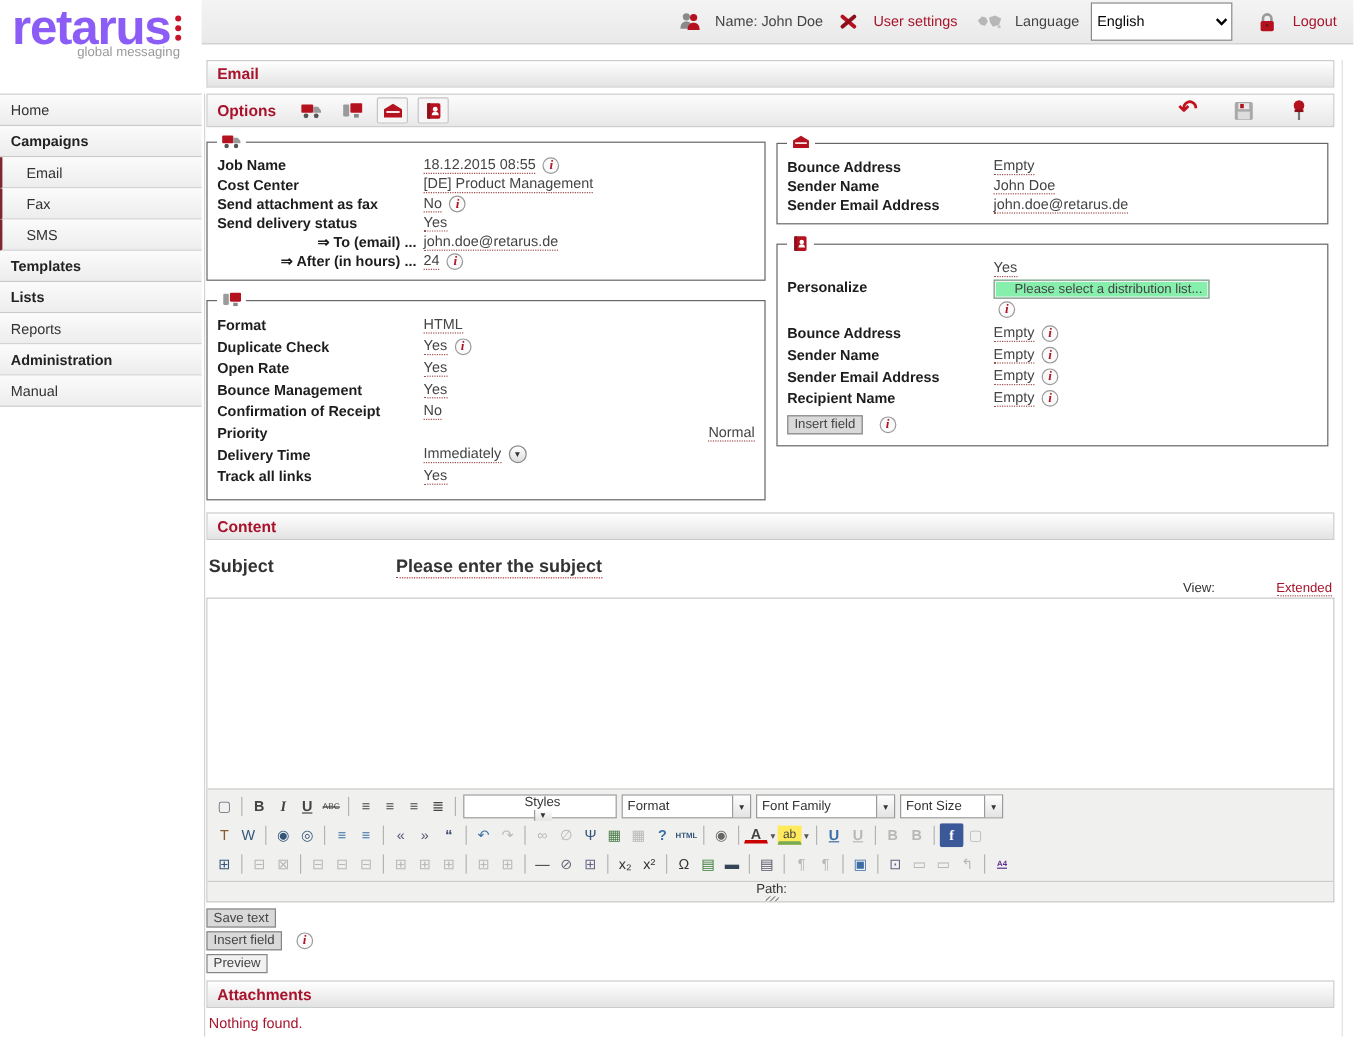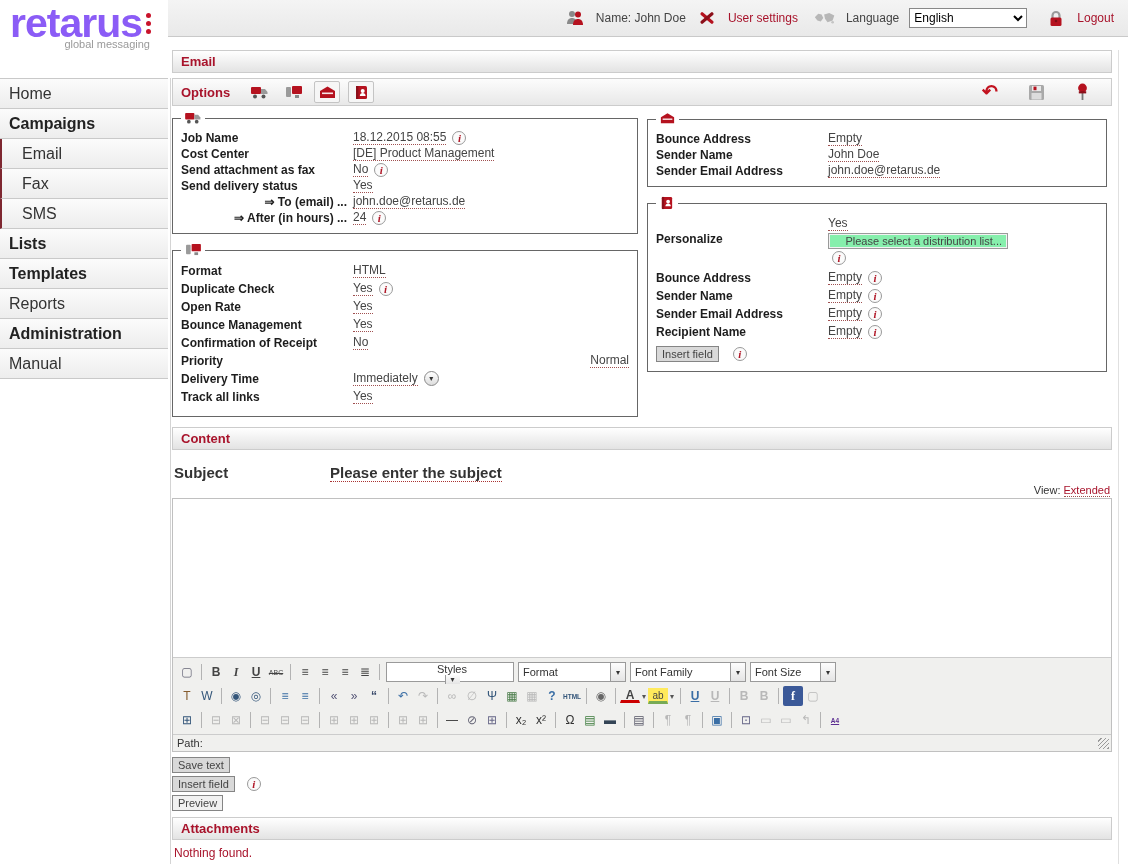--- a/index.html
+++ b/index.html
@@ -5,34 +5,34 @@
   * { margin:0; padding:0; box-sizing:border-box; }
   html,body { width:1128px; height:864px; background:#fff; font-family:"Liberation Sans", sans-serif; overflow:hidden; }
   body { position:relative; font-size:12px; color:#333; }
 
   
   .topbar { position:absolute; left:168px; top:0; width:960px; height:37px;
     background:linear-gradient(#f4f4f4,#e9e9e9); border-bottom:1px solid #c9c9c9;
     display:flex; align-items:center; justify-content:flex-end; gap:10px; padding-right:14px; }
   .topbar .txt { color:#444; font-size:12px; }
   .rlink { color:#a8132b; font-size:12px; text-decoration:none; cursor:pointer; }
-  .topbar select { width:118px; height:20px; font-size:12px; border:1px solid #888; background:#fff; }
+  .topbar select { width:118px; height:32px; font-size:12px; border:1px solid #888; background:#fff; }
   .hicon { display:inline-flex; width:22px; height:20px; align-items:center; justify-content:center; }
 
   
   .logo { position:absolute; left:10px; top:6px; width:150px; }
   .logo-row { display:flex; align-items:flex-start; }
   .logo-word { font-size:41px; font-weight:bold; color:#8b5cf6; letter-spacing:-1px; line-height:34px; }
   .logo-dots { display:flex; flex-direction:column; gap:3px; margin:7px 0 0 4px; }
   .logo-dots i { width:5px; height:5px; border-radius:50%; background:#c9132b; }
   .logo-tag { font-size:11px; color:#9a9a9a; text-align:right; margin-top:-2px; padding-right:10px; }
 
   
   .sidebar { position:absolute; left:0; top:78px; width:168px; border-top:1px solid #c9c9c9; }
-  .snav-item { padding:6px 9px 5px 9px; font-size:16px; color:#333;
+  .snav-item { padding:6px 9px 5px 9px; font-size:12px; color:#333;
     background:linear-gradient(#fbfbfb,#ededed); border-bottom:1px solid #c9c9c9; cursor:pointer; }
   .snav-item.section { font-weight:bold; color:#222; }
   .snav-item.sub { padding-left:20px; border-left:2px solid #7e2730; }
   .side-rail { position:absolute; left:170px; top:78px; width:1px; height:786px; background:#d4d4d4; }
 
   
   .main { position:absolute; left:172px; top:50px; width:940px; }
   .main-right-rail { position:absolute; left:1118px; top:50px; width:1px; height:814px; background:#e0e0e0; }
 
   .hbar { height:23px; background:linear-gradient(#ffffff,#e3e3e3); border:1px solid #ccc;
@@ -65,21 +65,21 @@
   .gbtn { display:inline-block; background:#d9d9d9; border:1px solid #858585; font-size:11px; color:#444;
     padding:1px 5px; cursor:pointer; }
   .sel-dist { width:180px; text-align:right; background:#86efac; border:1px solid #9a9a9a; box-shadow:inset 0 0 0 1px #f2f2f2; }
   .pz-stack { display:flex; flex-direction:column; gap:2px; }
 
   
   .subject-row { display:flex; align-items:baseline; margin:14px 0 2px 2px; }
   .subject-label { width:156px; font-size:15px; font-weight:bold; color:#333; }
   .subject-val { font-size:15px; font-weight:bold; color:#333; border-bottom:1px dotted #a33; cursor:pointer; }
   .view-row { text-align:right; font-size:11px; color:#333; margin:2px 2px 2px 0; }
-  .view-row a { color:#a8132b; border-bottom:1px dotted #a05050; text-decoration:none; cursor:pointer; }
+  .view-row a { color:#a8132b; border-bottom:1px dotted #a05050; text-decoration:none; cursor:pointer;margin-left:48px; }
 
   
   .editor { border:1px solid #c0c0c0; margin-top:2px; }
   .ed-canvas { height:158px; background:#fff; }
   .ed-tools { background:#f0f0ee; border-top:1px solid #ccc; padding:2px 4px; }
   .trow { display:flex; align-items:center; height:24px; }
   .ti { width:20px; height:20px; display:inline-flex; align-items:center; justify-content:center;
     font-size:12px; color:#444; cursor:pointer; border:1px solid transparent; }
   .ti.d { color:#b8b8b8; cursor:default; }
   .tsep { width:1px; height:16px; background:#b3b3b3; margin:0 4px; flex:none; }
@@ -89,21 +89,21 @@
   .tinytext { font-size:6.5px; font-weight:bold; }
   .fbk { background:#3b5998; color:#fff !important; font-weight:bold; border-radius:2px; font-family:"Liberation Serif", serif; }
   .acol { font-weight:bold; border-bottom:3px solid #c00; line-height:11px; height:14px; }
   .ahl { background:#ffea5c; border-bottom:3px solid #7a5; line-height:11px; height:16px; font-size:10px; }
   .caret { font-size:8px; color:#555; width:8px; display:inline-flex; justify-content:center; cursor:pointer; }
   .tsel { height:20px; background:#fff; border:1px solid #9a9a9a; display:inline-flex; align-items:center;
     justify-content:space-between; margin:0 2px; padding-left:4px; font-size:11px; color:#333; cursor:pointer; }
   .tsel .tsel-arrow { width:15px; height:100%; border-left:1px solid #9a9a9a; display:inline-flex;
     align-items:center; justify-content:center; font-size:8px; background:linear-gradient(#fdfdfd,#e4e4e4); }
   .ed-path { background:#f0f0ee; border-top:1px solid #ccc; height:17px; display:flex; align-items:center;
-    justify-content:space-between; padding:0 2px 0 4px; font-size:11px; color:#333; }
+    justify-content:space-between; padding:0 2px 0 4px; font-size:11px; color:#333;flex-direction:column; }
   .grip { width:11px; height:11px; cursor:nwse-resize;
     background:repeating-linear-gradient(135deg,#f0f0ee 0 2px,#9a9a9a 2px 3px); }
 
   .ed-buttons { margin-top:5px; display:flex; flex-direction:column; gap:3px; align-items:flex-start; }
   .ed-btn-row { display:flex; align-items:center; }
   .lightbtn { background:#f1f1f1; }
 
   .redtext { color:#a8132b; font-size:12px; margin:6px 0 8px 2px; }
   .mt6 { margin-top:6px; } .mt10 { margin-top:10px; }
 </style>
@@ -159,22 +159,22 @@
     </span>
   <a class="rlink">Logout</a>
 </div>
 
 <div class="sidebar" id="sidebar">
     <div class="snav-item item">Home</div>
     <div class="snav-item section">Campaigns</div>
     <div class="snav-item sub">Email</div>
     <div class="snav-item sub">Fax</div>
     <div class="snav-item sub">SMS</div>
+    <div class="snav-item section">Templates</div>
     <div class="snav-item section">Lists</div>
-    <div class="snav-item section">Templates</div>
     <div class="snav-item item">Reports</div>
     <div class="snav-item section">Administration</div>
     <div class="snav-item item">Manual</div>
   </div>
 <div class="side-rail"></div>
 <div class="main-right-rail"></div>
 
 <div class="main">
 
   <div class="hbar">

